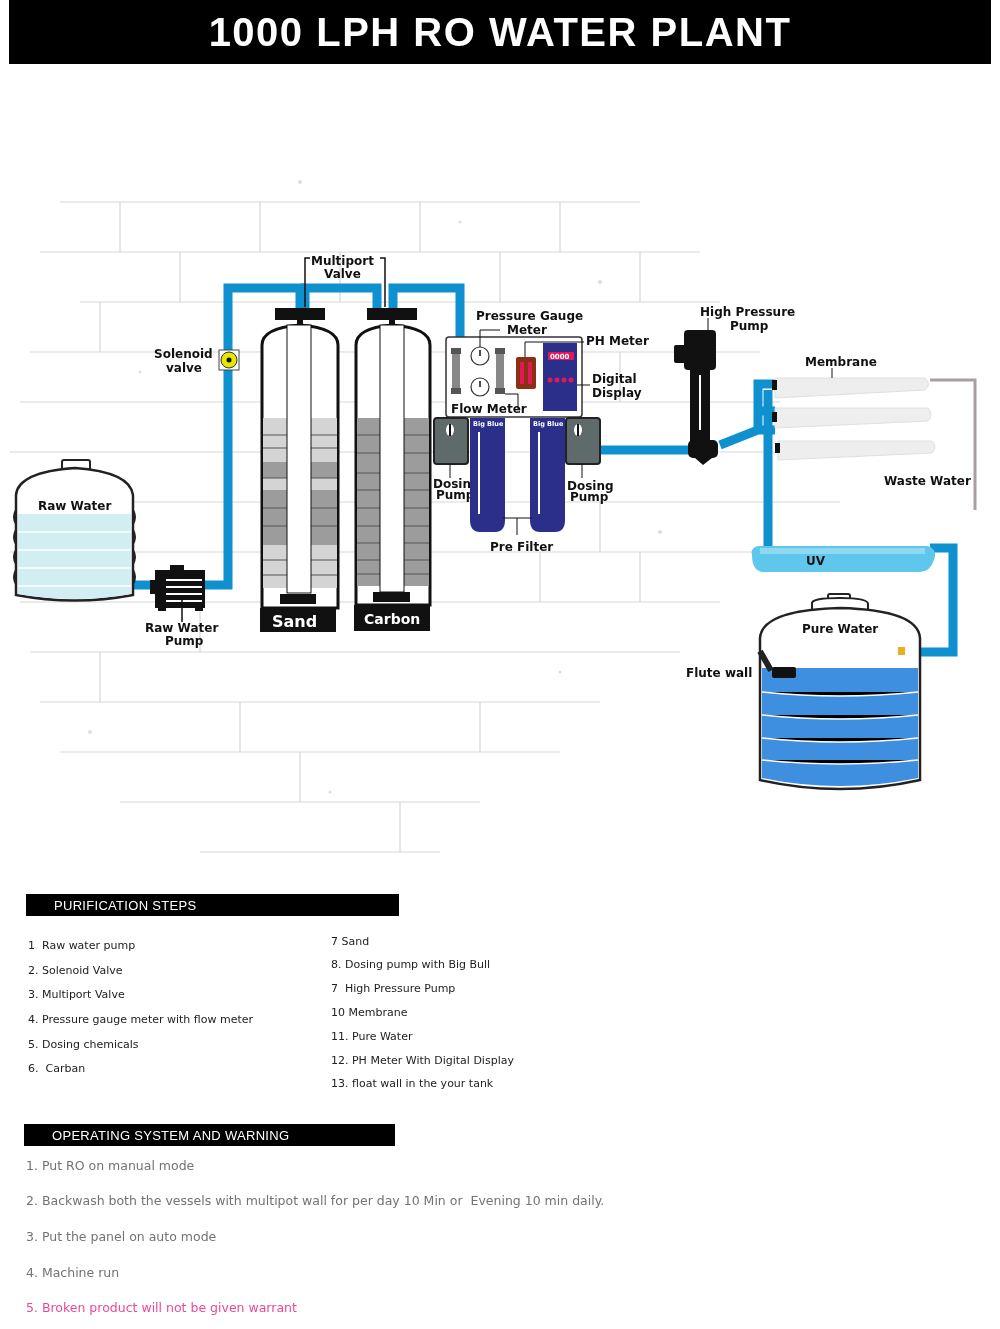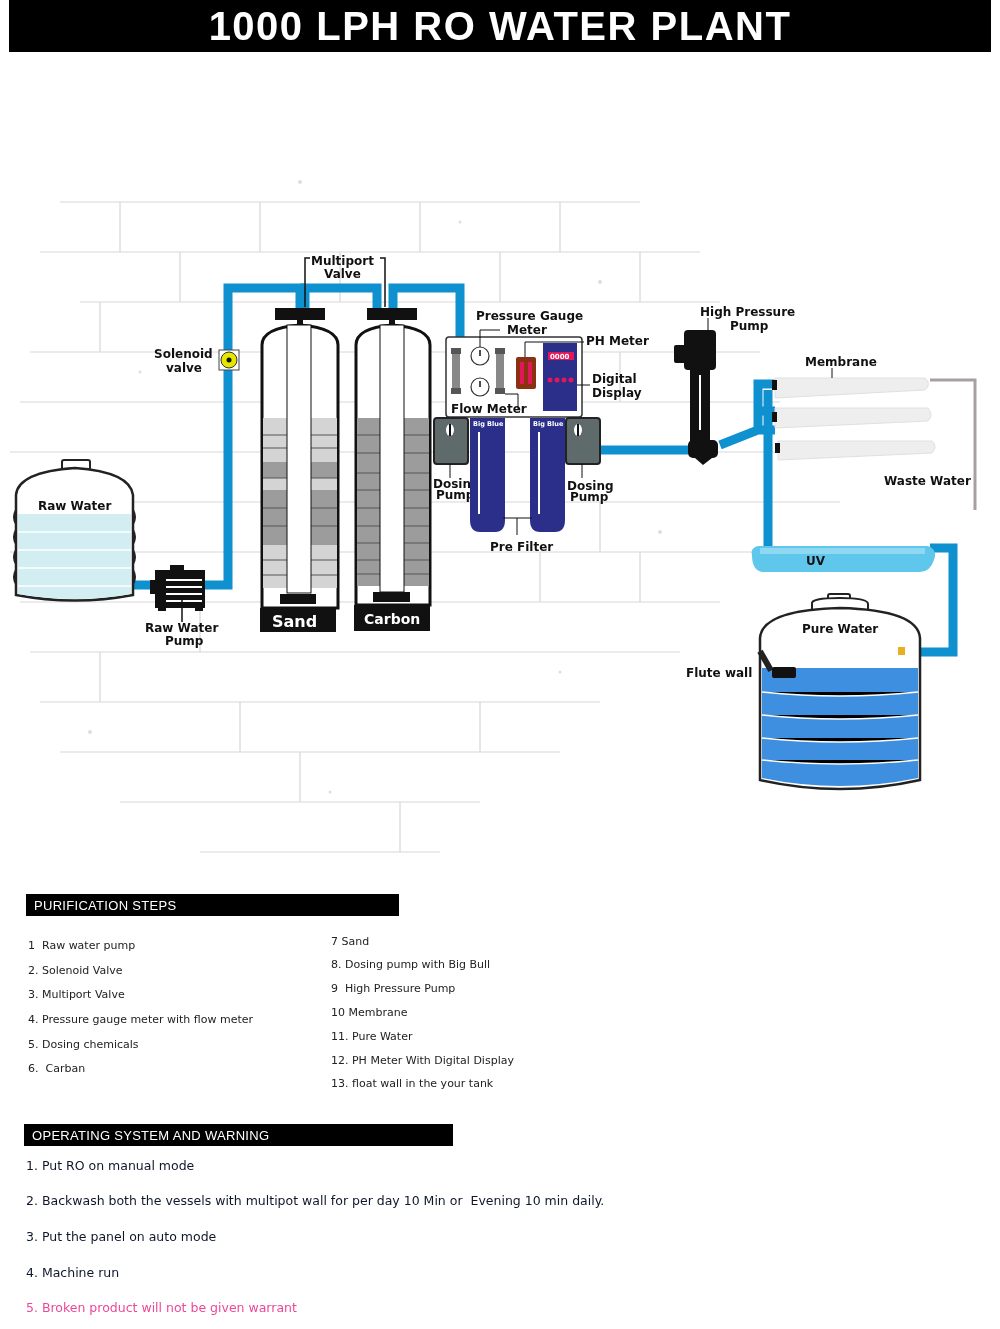--- a/index.html
+++ b/index.html
@@ -1,25 +1,25 @@
 <!DOCTYPE html>
 <html><head>
 <meta charset="utf-8">
 <style>
   html, body { margin:0; padding:0; }
   body { width:1000px; height:1329px; position:relative; background:#ffffff; overflow:hidden; font-family:"DejaVu Sans", sans-serif; }
-  .title-bar { position:absolute; left:9px; top:0; width:982px; height:52px; background:#000; display:flex; align-items:center; justify-content:center; }
+  .title-bar { position:absolute; left:9px; top:0; width:982px; height:64px; background:#000; display:flex; align-items:center; justify-content:center; }
   .title-bar span { color:#fff; font-family:"Liberation Sans", sans-serif; font-weight:bold; font-size:40px; letter-spacing:1.5px; }
   .bg-wall { position:absolute; left:0; top:72px; width:1000px; height:820px; }
   svg.diagram { position:absolute; left:0; top:0; width:1000px; height:880px; }
   .lbl { font-family:"DejaVu Sans", sans-serif; font-weight:bold; font-size:12px; fill:#111; }
   .lbl-w { font-family:"DejaVu Sans", sans-serif; font-weight:bold; fill:#fff; }
-  .section-head { position:absolute; background:#000; color:#fff; font-family:"Liberation Sans", sans-serif; font-size:13px; padding-left:8px; display:flex; align-items:center; box-sizing:border-box; letter-spacing:0.3px; }
+  .section-head { position:absolute; background:#000; color:#fff; font-family:"Liberation Sans", sans-serif; font-size:13px; padding-left:28px; display:flex; align-items:center; box-sizing:border-box; letter-spacing:0.3px; }
   .step { position:absolute; font-family:"DejaVu Sans", sans-serif; font-size:11px; color:#222; white-space:pre; }
-  .op { position:absolute; font-family:"DejaVu Sans", sans-serif; font-size:12.5px; color:#0f172a; white-space:pre; }
+  .op { position:absolute; font-family:"DejaVu Sans", sans-serif; font-size:12.5px; color:#737373; white-space:pre; }
   .op.warn { color:#ec4899; }
 </style>
 </head>
 <body>
 
 <div class="title-bar">
   <span>1000 LPH RO WATER PLANT</span>
 </div>
 
 <svg class="bg-wall" viewBox="0 0 1000 820">
@@ -259,25 +259,25 @@
 
 <div class="step" style="left:28px; top:939px;">1  Raw water pump</div>
 <div class="step" style="left:28px; top:964px;">2. Solenoid Valve</div>
 <div class="step" style="left:28px; top:988px;">3. Multiport Valve</div>
 <div class="step" style="left:28px; top:1013px;">4. Pressure gauge meter with flow meter</div>
 <div class="step" style="left:28px; top:1038px;">5. Dosing chemicals</div>
 <div class="step" style="left:28px; top:1062px;">6.  Carban</div>
 
 <div class="step" style="left:331px; top:935px;">7 Sand</div>
 <div class="step" style="left:331px; top:958px;">8. Dosing pump with Big Bull</div>
-<div class="step" style="left:331px; top:982px;">9  High Pressure Pump</div>
+<div class="step" style="left:331px; top:982px;">7  High Pressure Pump</div>
 <div class="step" style="left:331px; top:1006px;">10 Membrane</div>
 <div class="step" style="left:331px; top:1030px;">11. Pure Water</div>
 <div class="step" style="left:331px; top:1054px;">12. PH Meter With Digital Display</div>
 <div class="step" style="left:331px; top:1077px;">13. float wall in the your tank</div>
 
-<div class="section-head" style="left:24px; top:1124px; width:429px; height:22px;">OPERATING SYSTEM AND WARNING</div>
+<div class="section-head" style="left:24px; top:1124px; width:371px; height:22px;">OPERATING SYSTEM AND WARNING</div>
 
 <div class="op" style="left:26px; top:1158px;">1. Put RO on manual mode</div>
 <div class="op" style="left:26px; top:1193px;">2. Backwash both the vessels with multipot wall for per day 10 Min or  Evening 10 min daily.</div>
 <div class="op" style="left:26px; top:1229px;">3. Put the panel on auto mode</div>
 <div class="op" style="left:26px; top:1265px;">4. Machine run</div>
 <div class="op warn" style="left:26px; top:1300px;">5. Broken product will not be given warrant</div>
 
 </body></html>

